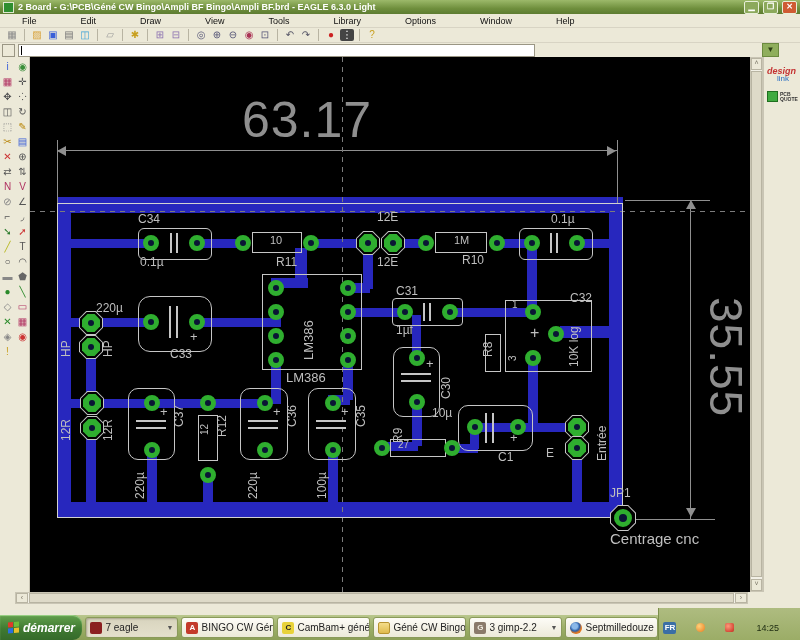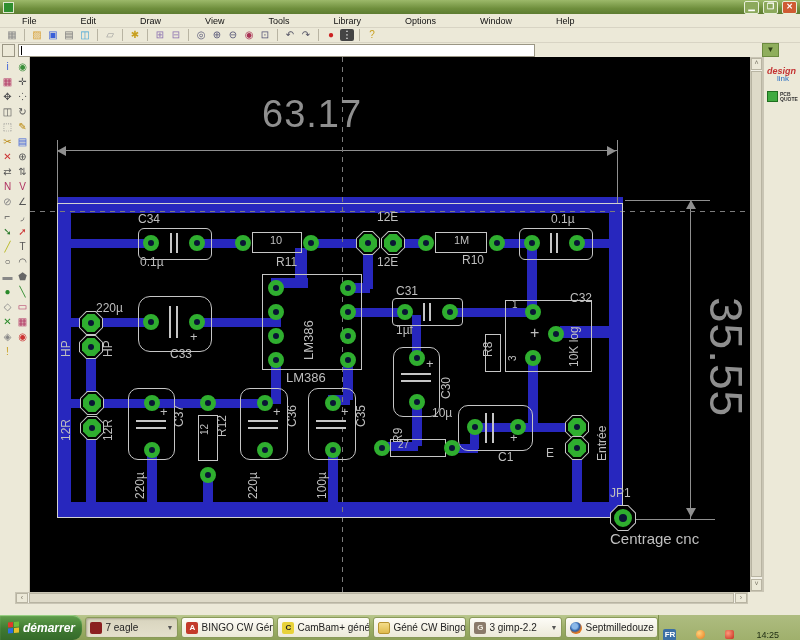--- a/index.html
+++ b/index.html
@@ -65,21 +65,21 @@
   #dl-design{color:#c43232;font-weight:bold;font-style:italic;font-size:9px;line-height:8px;}
   #dl-link{color:#2a6fc4;font-size:8px;margin-left:10px;line-height:8px;}
   #pcbq{display:flex;gap:2px;align-items:center;margin-top:8px;}
   #pcbq .sq{width:9px;height:9px;background:#3faa3f;border:1px solid #1f6f1f;flex:none;}
   #pcbq .txt{font-size:5px;font-weight:bold;color:#333;line-height:5px;}
   #statusbar{left:0;top:604px;width:800px;height:11px;background:#ece9d8;}
   #greenball{left:778px;top:603px;width:12px;height:12px;border-radius:50%;
     background:radial-gradient(circle at 35% 30%,#b8ff9a,#35c califa335 60%,#1d8a1d);}
   
   #taskbar{left:0;top:615px;width:800px;height:25px;
-    background:linear-gradient(#b9c78d,#9fb169 45%,#8c9f57);display:flex;}
+    background:linear-gradient(#b9c78d,#9fb169 45%,#8c9f57);display:flex;align-items:center;}
   #startbtn{width:88px;height:25px;border-radius:0 9px 9px 0;
     background:linear-gradient(#63a14d,#3f7a31 55%,#356a2a);
     color:#fff;font-size:12px;font-weight:bold;font-style:italic;
     display:flex;align-items:center;gap:4px;padding-left:8px;box-sizing:border-box;
     box-shadow:inset 0 1px 1px #9ed48a;}
   #xpflag{width:11px;height:11px;display:grid;grid-template-columns:5px 5px;grid-auto-rows:5px;
     gap:1px;transform:skewY(-6deg);}
   #xpflag i{display:block;}
   .task-btn{height:21px;background:linear-gradient(#fdfcf7,#ece9d8);border:1px solid #8a9a5a;
     border-radius:3px;margin-left:3px;display:flex;align-items:center;gap:3px;
@@ -100,20 +100,21 @@
   #fr-badge{width:13px;height:12px;background:#3a6ea5;color:#fff;font-size:8px;font-weight:bold;
     text-align:center;line-height:12px;border-radius:2px;}
   .tray-ico{width:9px;height:9px;border-radius:50%;}
   #clock{font-size:9px;color:#1c2a10;margin-left:2px;}
 </style>
 </head>
 <body>
 
 <div class="abs" id="titlebar">
   <span id="win-icon"></span>
+  <span>2 Board - G:\PCB\Géné CW Bingo\Ampli BF Bingo\Ampli BF.brd - EAGLE 6.3.0 Light</span>
   <span class="spacer"></span>
   <span class="winbtn min">▁</span>
   <span class="winbtn max">❐</span>
   <span class="winbtn close">✕</span>
 </div>
 
 <div class="abs" id="menubar">
     <div class="menu-item">File</div>
     <div class="menu-item">Edit</div>
     <div class="menu-item">Draw</div>
@@ -360,21 +361,21 @@
     <div class="abs oct" style="left: 536px; top: 359px; width: 22px; height: 22px; background: rgb(0, 0, 0);"></div>
     <div class="abs oct" style="left: 538px; top: 361px; width: 18px; height: 18px; background: rgb(47, 174, 47);"></div>
     <div class="abs" style="left: 544px; top: 367px; width: 6px; height: 6px; border-radius: 50%; background: rgb(10, 21, 53);"></div>
     <div class="abs oct" style="left: 535px; top: 379px; width: 24px; height: 24px; background: rgb(198, 198, 198);"></div>
     <div class="abs oct" style="left: 536px; top: 380px; width: 22px; height: 22px; background: rgb(0, 0, 0);"></div>
     <div class="abs oct" style="left: 538px; top: 382px; width: 18px; height: 18px; background: rgb(47, 174, 47);"></div>
     <div class="abs" style="left: 544px; top: 388px; width: 6px; height: 6px; border-radius: 50%; background: rgb(10, 21, 53);"></div>
     <div class="abs oct" style="left: 580px; top: 448px; width: 26px; height: 26px; background: rgb(198, 198, 198);"></div>
     <div class="abs oct" style="left: 581px; top: 449px; width: 24px; height: 24px; background: rgb(0, 0, 0);"></div>
     <div class="abs" style="left: 584px; top: 452px; width: 18px; height: 18px; border-radius: 50%; border: 5px solid rgb(47, 174, 47); background: rgb(10, 21, 53); box-sizing: border-box;"></div>
-    <div class="abs lbl dim" style="left: 232px; top: 38px; font-size: 38px;">63.17</div>
+    <div class="abs lbl dim" style="left: 212px; top: 38px; font-size: 50px;">63.17</div>
     <div class="abs lbl dim" style="left: 719px; top: 240px; font-size: 46px; transform: rotate(90deg);">35.55</div>
     <div class="abs lbl" style="left: 108px; top: 156px;">C34</div>
     <div class="abs lbl" style="left: 110px; top: 199px;">0.1µ</div>
     <div class="abs lbl" style="left: 240px; top: 178px; font-size: 11px;">10</div>
     <div class="abs lbl" style="left: 246px; top: 199px;">R11</div>
     <div class="abs lbl" style="left: 347px; top: 154px;">12E</div>
     <div class="abs lbl" style="left: 347px; top: 199px;">12E</div>
     <div class="abs lbl" style="left: 424px; top: 178px; font-size: 11px;">1M</div>
     <div class="abs lbl" style="left: 432px; top: 197px;">R10</div>
     <div class="abs lbl" style="left: 521px; top: 156px;">0.1µ</div>

